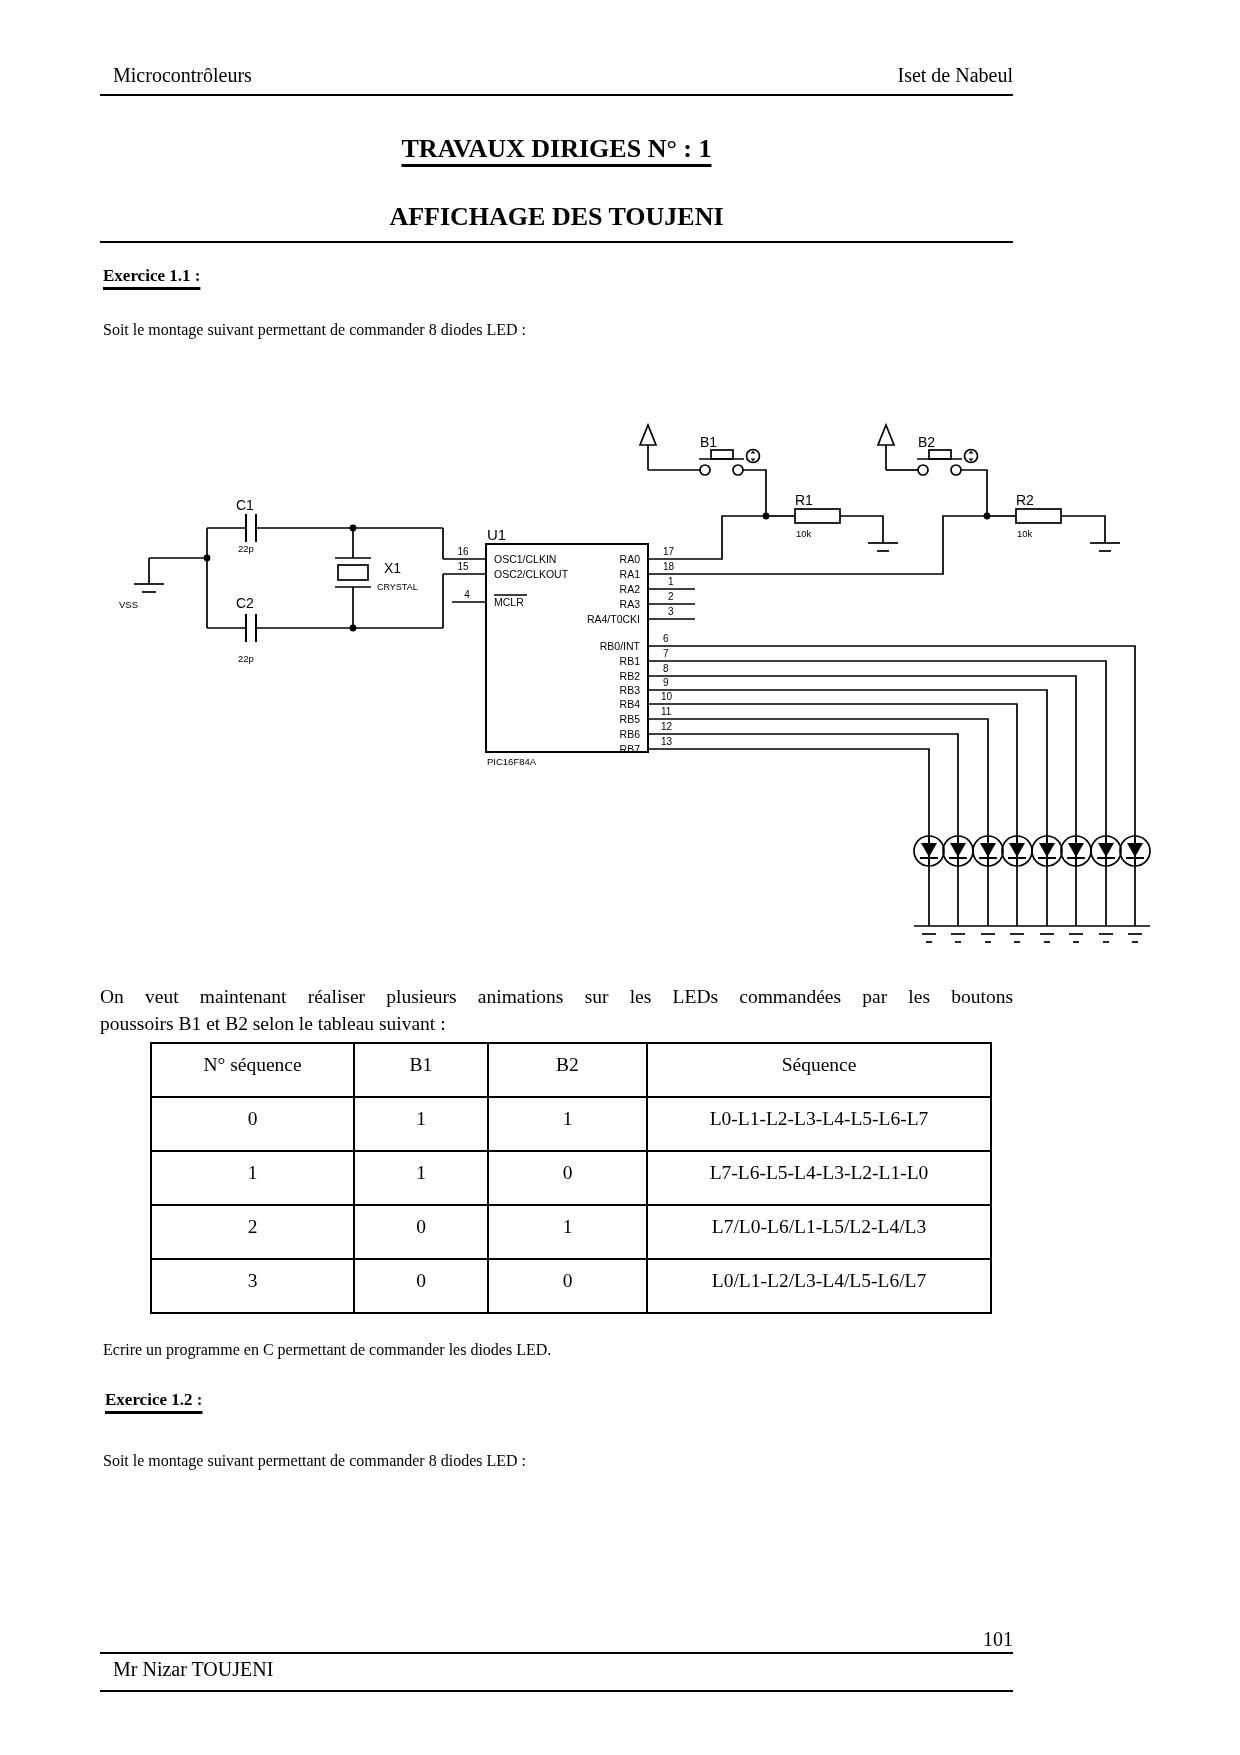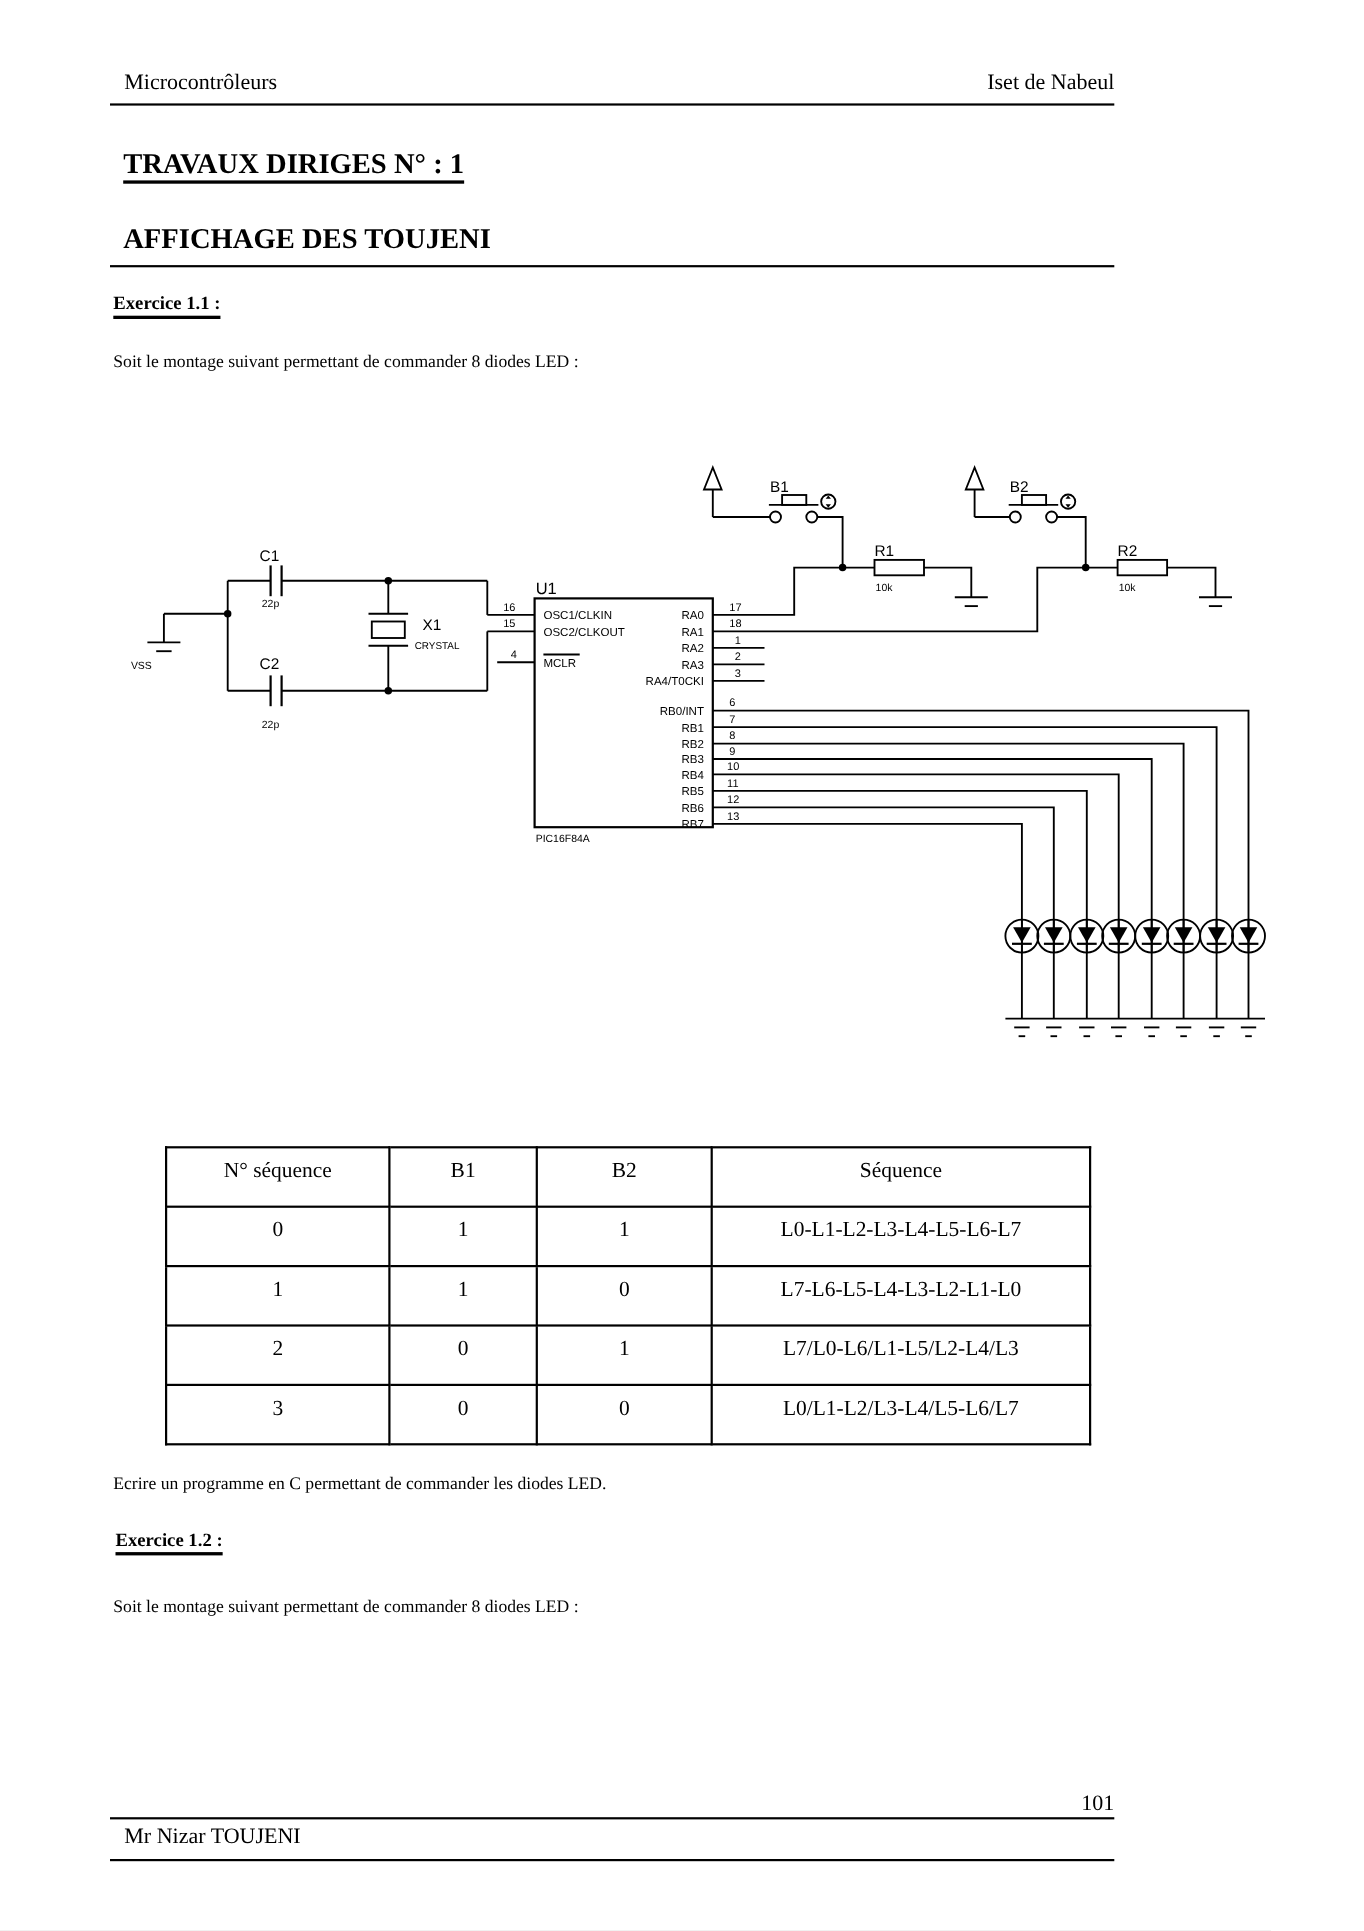--- a/index.html
+++ b/index.html
@@ -1,21 +1,21 @@
 <!DOCTYPE html>
 <html><head>
 <meta charset="utf-8">
 <style>
   html,body{margin:0;padding:0;background:#e8e8e8;}
   .page{position:relative;width:1240px;height:1755px;background:#ffffff;color:#000;
         font-family:"Liberation Serif", serif;overflow:hidden;margin:0 auto;}
   .abs{position:absolute;}
   .rule{position:absolute;background:#000;height:2px;}
   .hdr{font-size:20px;}
-  .title{left:112px;width:913px;font-weight:bold;font-size:26px;}
+  .title{left:100px;width:913px;text-align:center;font-weight:bold;font-size:26px;}
   .u{ text-decoration:underline;text-decoration-thickness:2.5px;text-underline-offset:7px;}
   .exh{font-weight:bold;font-size:17px;text-decoration:underline;text-decoration-thickness:2.5px;text-underline-offset:6px;}
   .body-text{font-size:16px;}
   .jline{left:100px;width:913px;font-size:19.5px;line-height:27px;text-align:justify;}
   .jline.force::after{content:"";display:inline-block;width:100%;}
   table.seq{position:absolute;left:150px;top:1042px;width:840px;border-collapse:collapse;table-layout:fixed;}
   table.seq th, table.seq td{border:2px solid #000;font-weight:normal;font-size:19.5px;
     text-align:center;vertical-align:bottom;padding:0 0 20px 0;height:54px;box-sizing:border-box;}
   svg text{font-family:"Liberation Sans", sans-serif;fill:#000;}
   .wire{stroke:#000;stroke-width:1.7;fill:none;}
@@ -263,20 +263,22 @@
         <line class="wire" x1="1044" y1="942" x2="1050" y2="942"></line>
       <line class="wire" x1="1069" y1="934" x2="1083" y2="934"></line>
         <line class="wire" x1="1073" y1="942" x2="1079" y2="942"></line>
       <line class="wire" x1="1099" y1="934" x2="1113" y2="934"></line>
         <line class="wire" x1="1103" y1="942" x2="1109" y2="942"></line>
       <line class="wire" x1="1128" y1="934" x2="1142" y2="934"></line>
         <line class="wire" x1="1132" y1="942" x2="1138" y2="942"></line>
     </g>
   </svg>
 
+  <div class="abs jline force" style="top:983px;">On veut maintenant réaliser plusieurs animations sur les LEDs commandées par les boutons</div>
+  <div class="abs jline" style="top:1010px;text-align:left;">poussoirs B1 et B2 selon le tableau suivant :</div>
 
   <table class="seq">
     <colgroup>
       <col style="width:203px">
         <col style="width:134px">
         <col style="width:159px">
         <col style="width:344px">
     </colgroup>
     <tbody>
         <tr>

